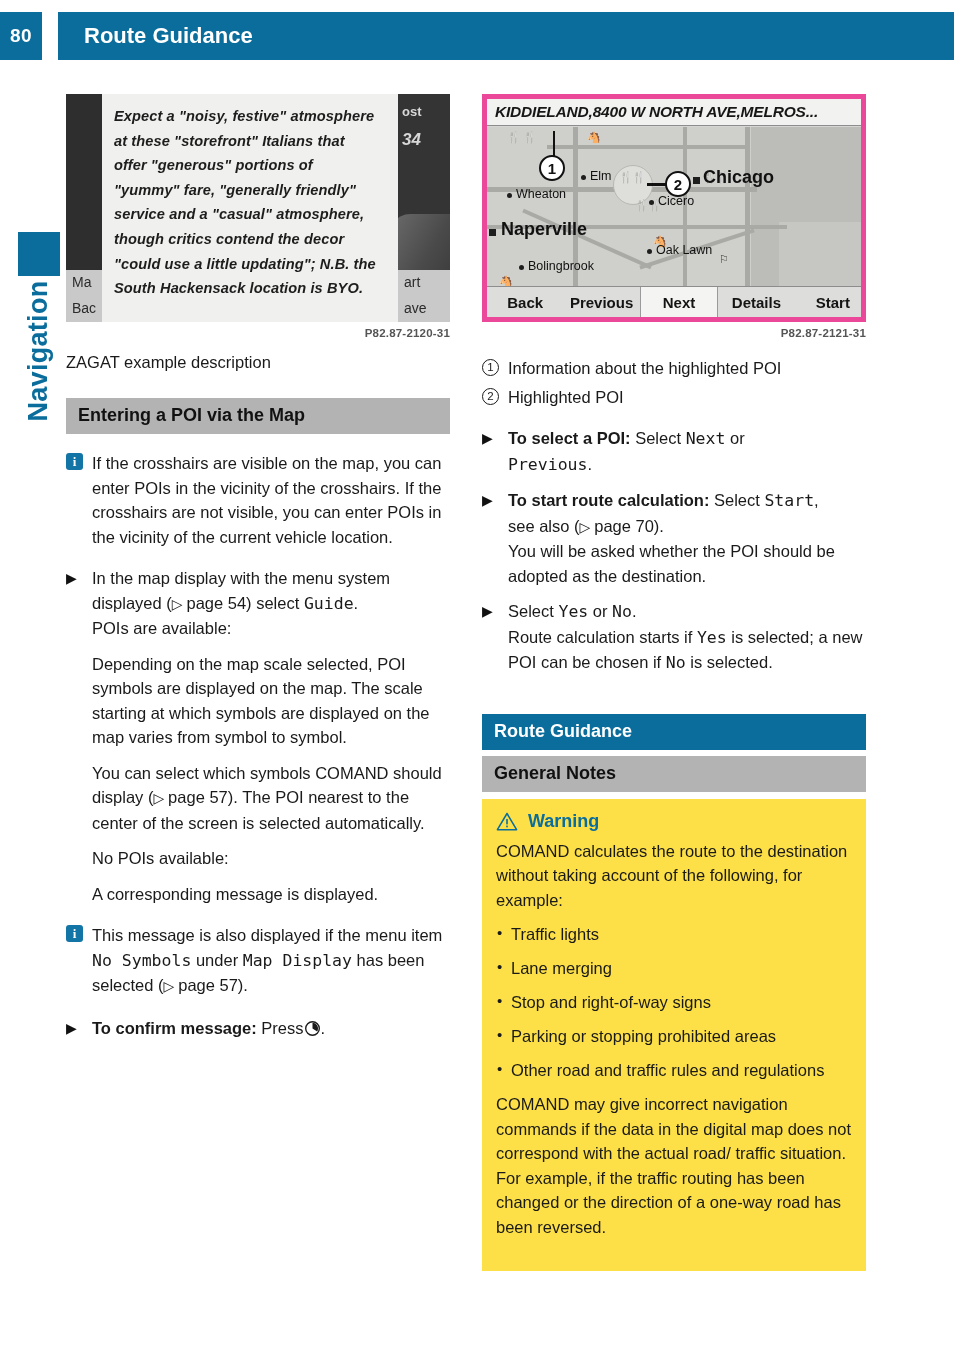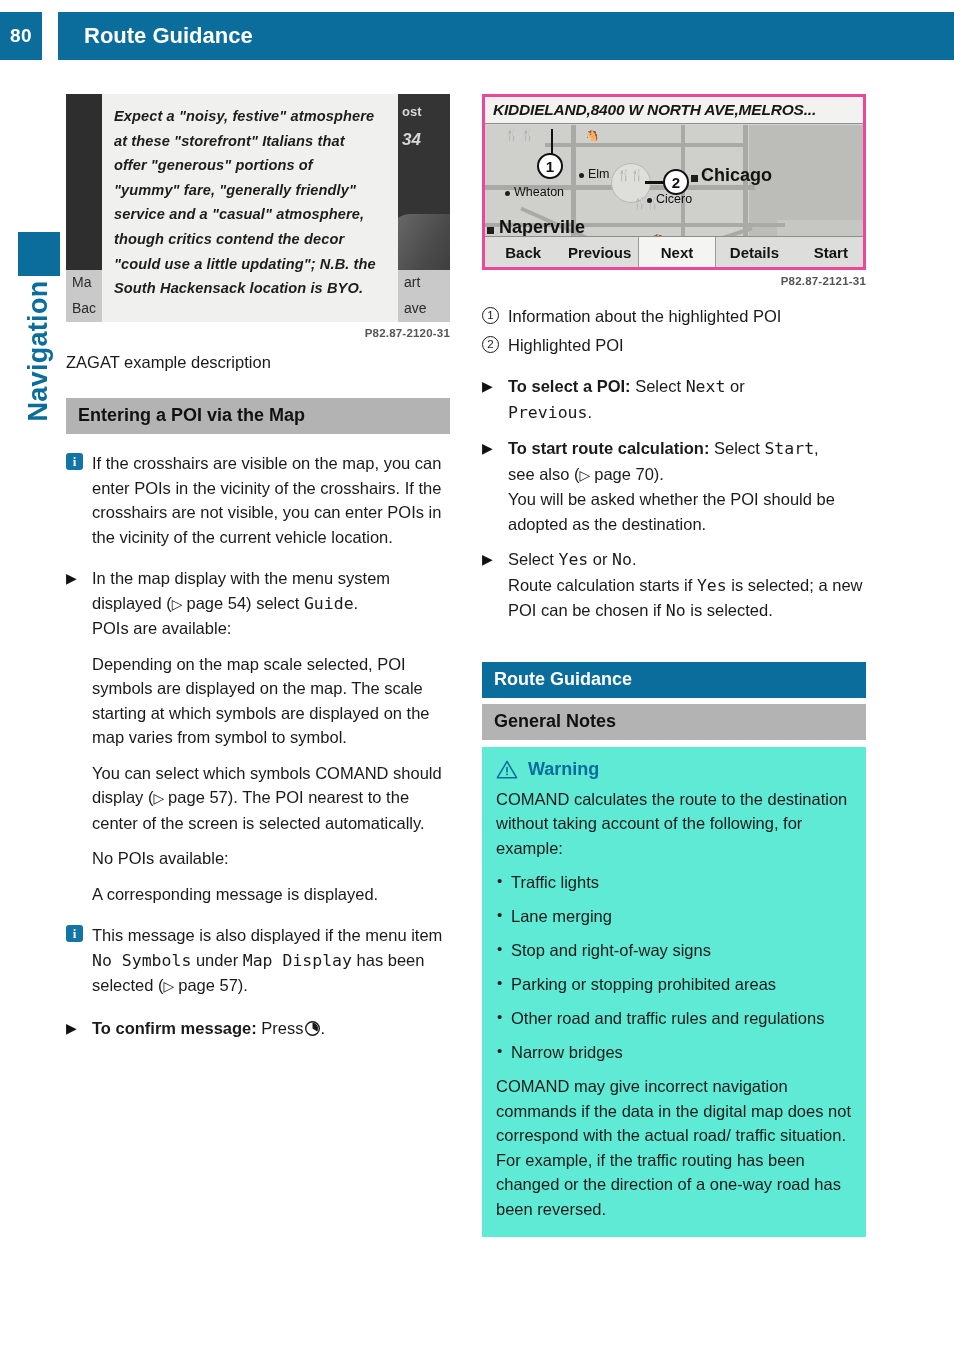--- a/index.html
+++ b/index.html
@@ -94,23 +94,23 @@
     background:#c9c9c9; color:#2b2b2b; font-size:14px;
   }
   .zagat .btm-row span { position:absolute; top:4px; }
   .zagat .r1 { top:176px; }
   .zagat .r2 { top:202px; }
   .zagat .btm-row .lbl-l { left:6px; }
   .zagat .btm-row .lbl-r { left:338px; }
 
   
   .mapscr {
-    position:relative; width:384px; height:176px;
+    position:relative; width:384px; height:228px;
     background:#d6d6d4; overflow:hidden;
-    border:3px solid #ec4899;
+    border:5px solid #ec4899;
   }
   .mapscr .title {
     position:absolute; left:0; top:0; width:100%; height:27px;
     background:#f2f2f0; border-bottom:1px solid #8d8d8d;
     font-style:italic; font-weight:700; font-size:15.5px;
     color:#171717; display:flex; align-items:center; padding-left:8px;
     letter-spacing:-.2px; white-space:nowrap; overflow:hidden;
   }
   .mapscr .canvas {
     position:absolute; left:0; top:28px; width:384px; height:165px;
@@ -195,21 +195,21 @@
   .tri { color:#111; font-size:14px; line-height:22px; }
   .num-circ {
     display:inline-block; width:17px; height:17px; border-radius:50%;
     border:1.3px solid #1a1a1a; color:#1a1a1a;
     font-size:11.5px; text-align:center; line-height:15px;
   }
   .ref-arrow { font-size:14px; }
   b { font-weight:700; }
 
   
-  .warn-box { background:#5eead4; padding:12px 14px 16px 14px; }
+  .warn-box { background:#fde047; padding:12px 14px 32px 14px; }
   .warn-title {
     color:#0a6d9c; font-weight:700; font-size:18px;
     display:flex; align-items:center; gap:10px; margin-bottom:7px;
   }
   .warn-tri { width:22px; height:19px; display:block; }
   .warn-list { margin:10px 0 0 0; padding:0; list-style:none; }
   .warn-list li {
     font-size:16.5px; line-height:24px; margin-bottom:10px;
     padding-left:15px; position:relative;
   }
@@ -458,18 +458,17 @@
       </svg>
       <span>Warning</span>
     </div>
     <div class="para">COMAND calculates the route to the destination without taking account of the following, for example:</div>
     <ul class="warn-list">
       <li>Traffic lights</li>
       <li>Lane merging</li>
       <li>Stop and right-of-way signs</li>
       <li>Parking or stopping prohibited areas</li>
       <li>Other road and traffic rules and regulations</li>
-      <li>Narrow bridges</li>
     </ul>
     <div class="para" style="margin-top:6px">COMAND may give incorrect navigation commands if the data in the digital map does not correspond with the actual road/ traffic situation. For example, if the traffic routing has been changed or the direction of a one-way road has been reversed.</div>
   </div>
 
 </div>
 
 </body></html>

